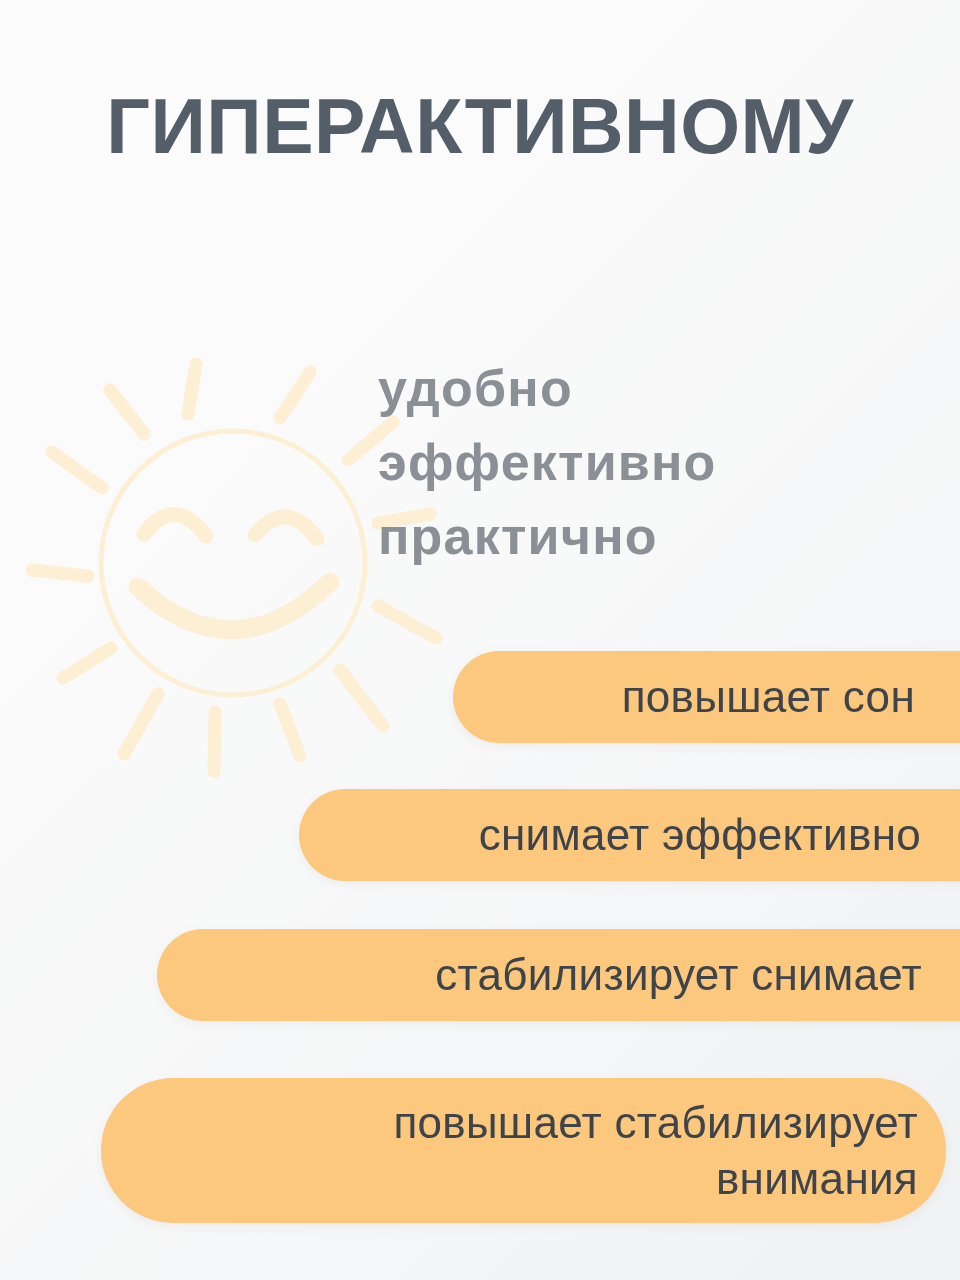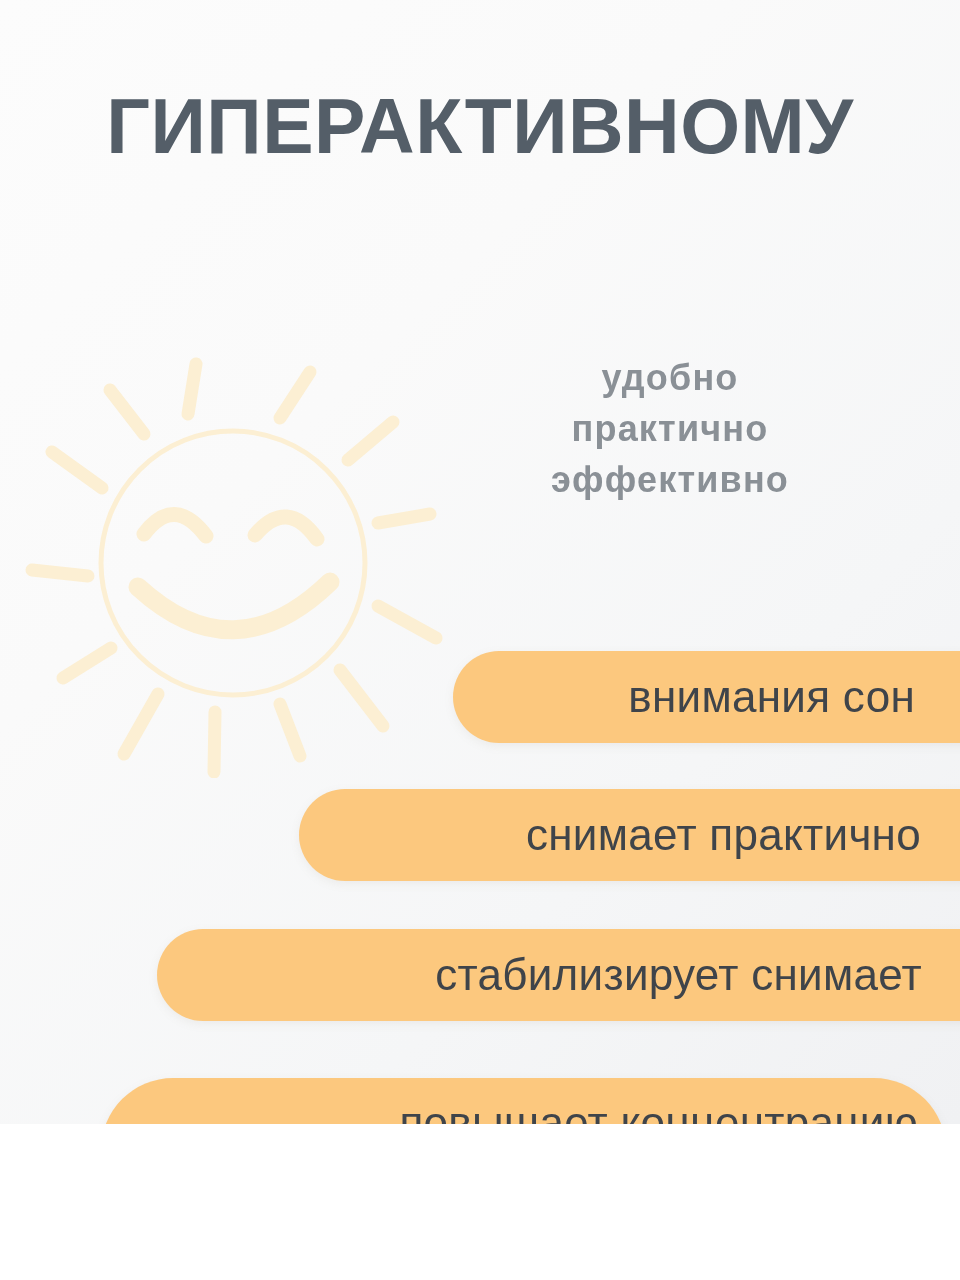--- a/index.html
+++ b/index.html
@@ -9,21 +9,21 @@
   body {
     width: 960px;
     height: 1280px;
     font-family: "Liberation Sans", sans-serif;
     background: #ffffff;
   }
 
   #poster {
     position: relative;
     width: 960px;
-    height: 1124px;
+    height: 1280px;
     overflow: hidden;
     background: linear-gradient(135deg, #fcfcfc 0%, #fafafa 35%, #f5f6f7 70%, #f0f1f3 100%);
   }
 
   
   .headline {
     position: absolute;
     left: 0;
     top: 72px;
     width: 960px;
@@ -51,28 +51,27 @@
   }
   .sun-wrap svg {
     display: block;
     width: 430px;
     height: 430px;
   }
 
   
   .subtitle {
     position: absolute;
-    right: 10px;
+    right: 22px;
     top: 352px;
     width: 560px;
-    text-align: center;
     color: #8a9096;
     font-family: "Liberation Sans", sans-serif;
     font-weight: bold;
-    font-size: 36px;
+    font-size: 52px;
     line-height: 1.42;
     letter-spacing: 1.2px;
     white-space: nowrap;
   }
   .subtitle .line { display: block; }
 
   
   .pill {
     position: absolute;
     background: #fcc87e;
@@ -164,34 +163,34 @@
         <path d="M126 186 q30 -40 62 2" stroke-width="15"></path>
         <path d="M237 187 q32 -38 62 4" stroke-width="15"></path>
 
         <path d="M120 239 q96 88 192 -5" stroke-width="19"></path>
       </g>
     </svg>
   </div>
 
   <div class="subtitle">
     <span class="line">удобно</span>
+    <span class="line">эффективно</span>
     <span class="line">практично</span>
-    <span class="line">эффективно</span>
   </div>
 
   <div class="pill pill-1">
-    <span class="ptext">внимания сон</span>
+    <span class="ptext">повышает сон</span>
   </div>
 
   <div class="pill pill-2">
-    <span class="ptext">снимает практично</span>
+    <span class="ptext">снимает эффективно</span>
   </div>
 
   <div class="pill pill-3">
     <span class="ptext">стабилизирует снимает</span>
   </div>
 
   <div class="pill pill-4">
-    <span class="ptext">повышает концентрацию
+    <span class="ptext">повышает стабилизирует
 внимания</span>
   </div>
 
 </div>
 
 </body></html>

